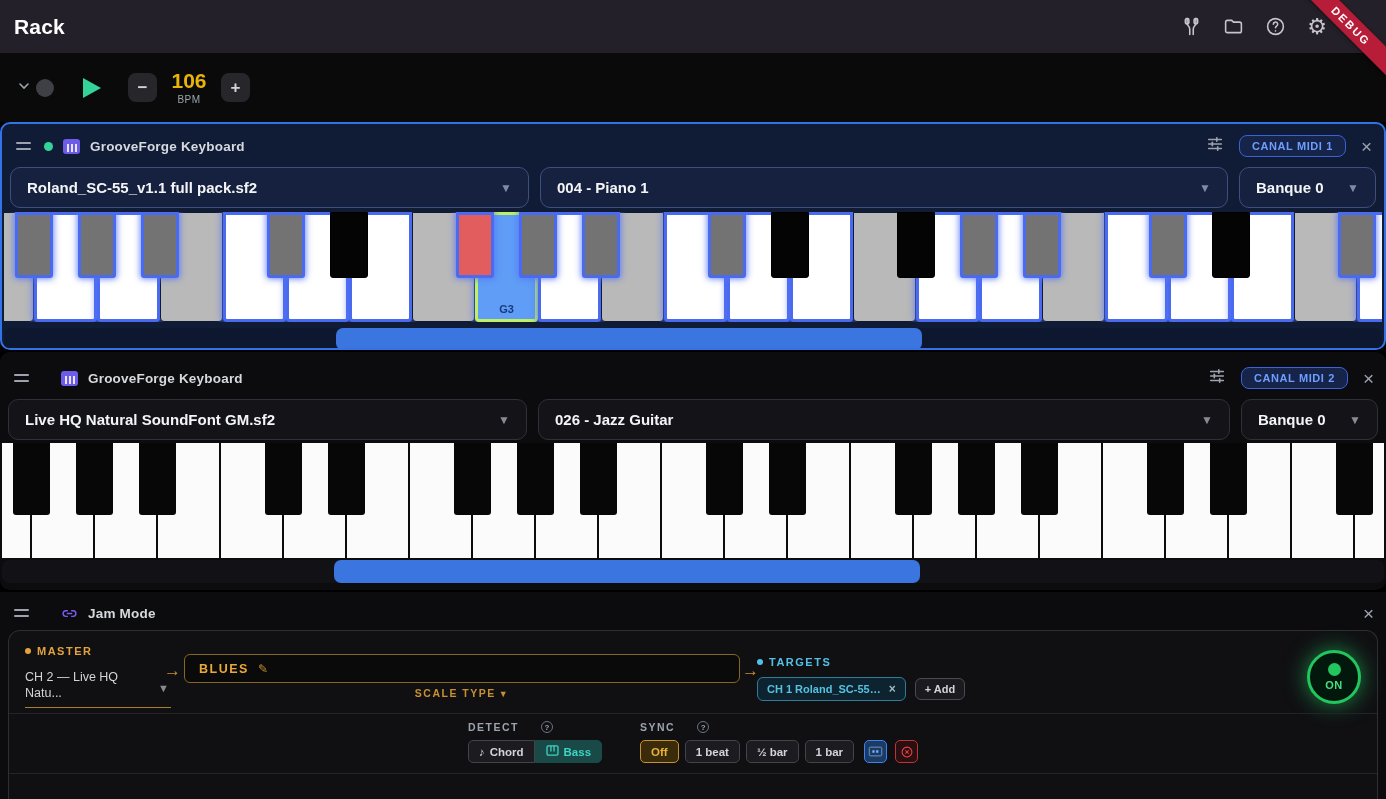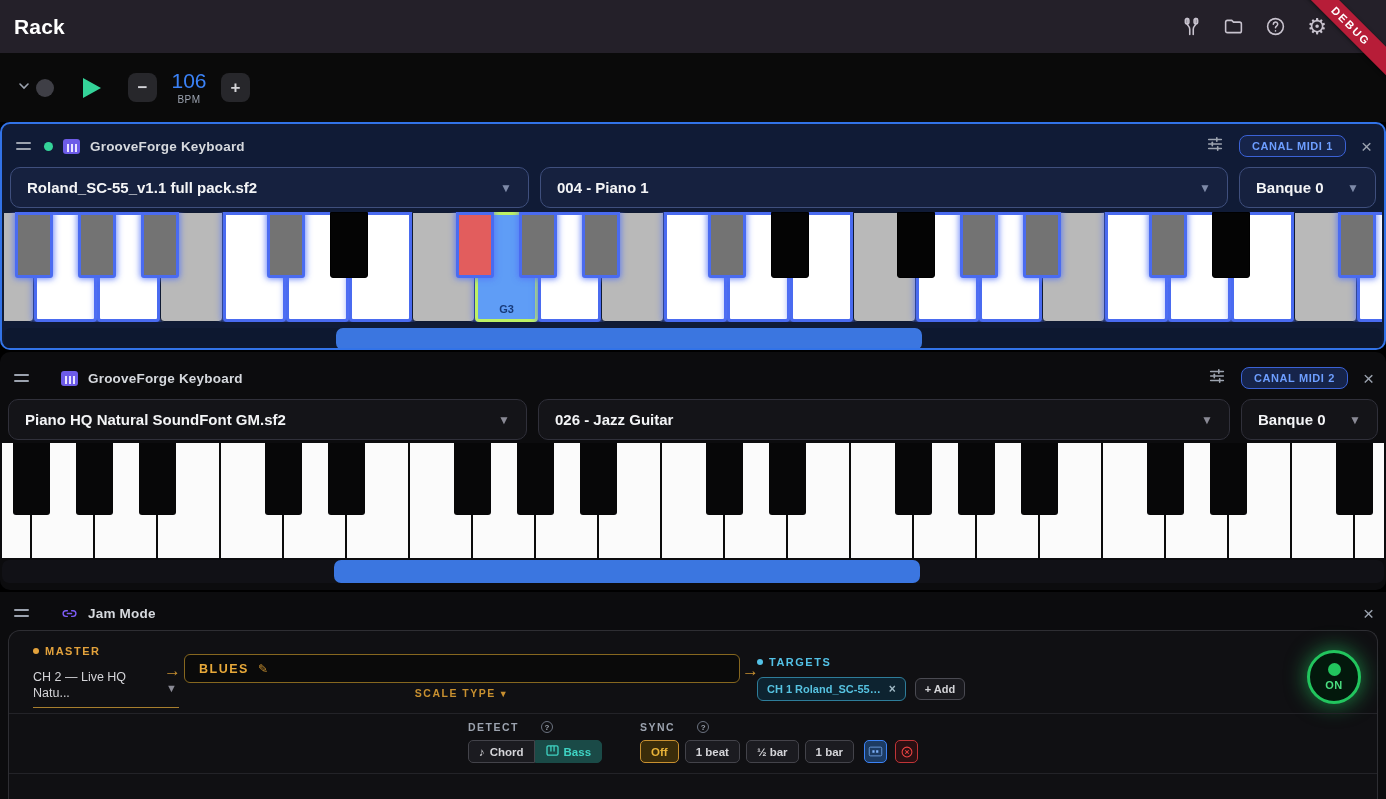--- a/index.html
+++ b/index.html
@@ -26,21 +26,21 @@
                display:flex; align-items:center; padding:0 16px; }
   .t-chevron svg { width:16px; height:16px; stroke:#9ca3af; fill:none; stroke-width:2.4; stroke-linecap:round; }
   .rec-dot { width:18px; height:18px; border-radius:50%; background:#3f3f46; margin-left:4px; cursor:pointer; }
   .play-btn { margin-left:28px; cursor:pointer; display:flex; }
   .play-btn svg { width:20px; height:22px; }
   .step-btn { width:29px; height:29px; border-radius:8px; background:#27272b; color:#d4d4d8;
               font-size:17px; font-weight:bold; display:flex; align-items:center; justify-content:center;
               cursor:pointer; border:none; }
   .minus-btn { margin-left:26px; }
   .bpm-block { width:52px; text-align:center; margin:0 6px; }
-  .bpm-num { color:#3b82f6; font-size:21px; font-weight:normal; line-height:1.05; }
+  .bpm-num { color:#eab308; font-size:21px; font-weight:bold; line-height:1.05; }
   .bpm-label { color:#9ca3af; font-size:10px; letter-spacing:.5px; margin-top:1px; }
   .t-right { margin-left:auto; display:flex; align-items:center; gap:26px; padding-right:6px; }
   .tap-btn { background:#3e5159; color:#fff; font-weight:bold; font-size:14px; border:none;
              border-radius:8px; padding:8px 15px; cursor:pointer; }
   .meter-block { text-align:center; }
   .meter-value { color:#fff; font-size:17px; font-weight:bold; line-height:1.1; }
   .meter-label { color:#9ca3af; font-size:11px; margin-top:1px; }
   .mute-icon svg { width:22px; height:22px; stroke:#8b8f98; fill:#8b8f98; stroke-width:1.6; stroke-linecap:round; }
   
   .module { position:absolute; left:0; right:0; overflow:hidden; }
@@ -102,21 +102,21 @@
   .kb-scroll { position:absolute; left:2px; right:2px; height:22px; border-radius:7px; }
   .module1 .kb-scroll { top:204px; background:#0d1830; }
   .module2 .kb-scroll { top:208px; background:#111116; height:23px; }
   .kb-thumb { position:absolute; top:0; bottom:0; border-radius:7px; background:#3b76e0; cursor:grab; }
   
   .jam-panel { position:absolute; top:38px; left:8px; right:8px; height:200px;
                background:#101013; border:1px solid #2e2e33; border-bottom:none; border-radius:12px 12px 0 0; }
   .amber { color:#e3a23c; }
   .sec-label { font-size:11px; font-weight:bold; letter-spacing:1.5px; display:flex; align-items:center; gap:6px; }
   .sec-dot { width:6px; height:6px; border-radius:50%; display:inline-block; }
-  .master-block { position:absolute; left:24px; top:14px; width:146px; }
+  .master-block { position:absolute; left:16px; top:14px; width:146px; }
   .master-label .sec-dot { background:#e3a23c; }
   .channel-select { position:relative; margin-top:10px; color:#d4d4d8; font-size:12.5px; line-height:1.3;
                     padding:2px 16px 5px 0; border-bottom:1px solid #a87f2e; cursor:pointer; }
   .channel-caret { position:absolute; right:2px; top:14px; color:#8a8a95; font-size:11px; }
   .flow-arrow { position:absolute; color:#c89030; font-size:17px; font-weight:bold; }
   .arrow1 { left:155px; top:30px; }
   .arrow2 { left:733px; top:30px; }
   .scale-box { position:absolute; left:175px; top:23px; width:556px; height:29px; background:#0a0a0a;
                border:1px solid #86671f; border-radius:6px; display:flex; align-items:center; padding:0 14px;
                cursor:pointer; }
@@ -336,21 +336,21 @@
               <line x1="7" y1="8" x2="7" y2="12"></line>
               <line x1="13" y1="13" x2="13" y2="17"></line>
             </svg>
         </div>
         <div class="midi-badge">CANAL MIDI 2</div>
         <div class="close-x">×</div>
       </div>
     </div>
     <div class="selects-row">
       <div class="select sel-sf">
-        <span>Piano HQ Natural SoundFont GM.sf2</span>
+        <span>Live HQ Natural SoundFont GM.sf2</span>
         <span class="sel-caret">▼</span>
       </div>
       <div class="select sel-prog">
         <span>026 - Jazz Guitar</span>
         <span class="sel-caret">▼</span>
       </div>
       <div class="select sel-bank">
         <span>Banque 0</span>
         <span class="sel-caret">▼</span>
       </div>

